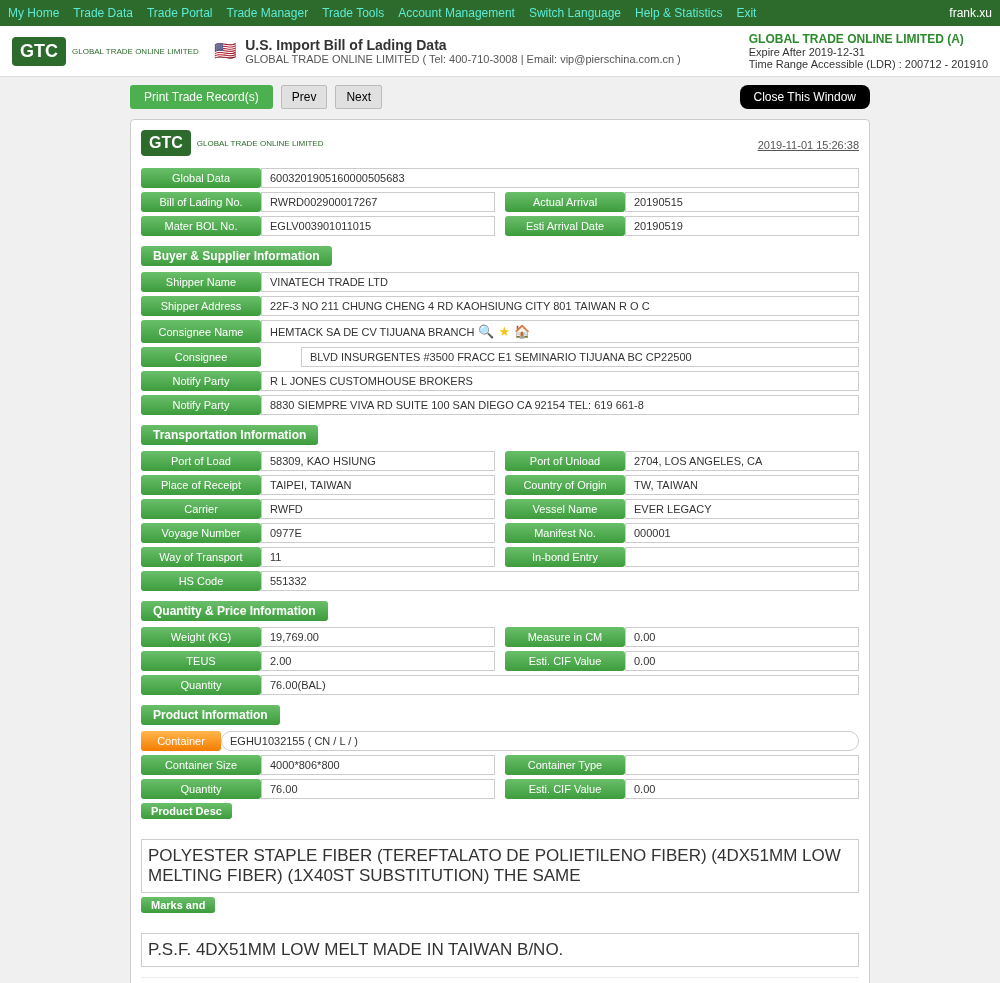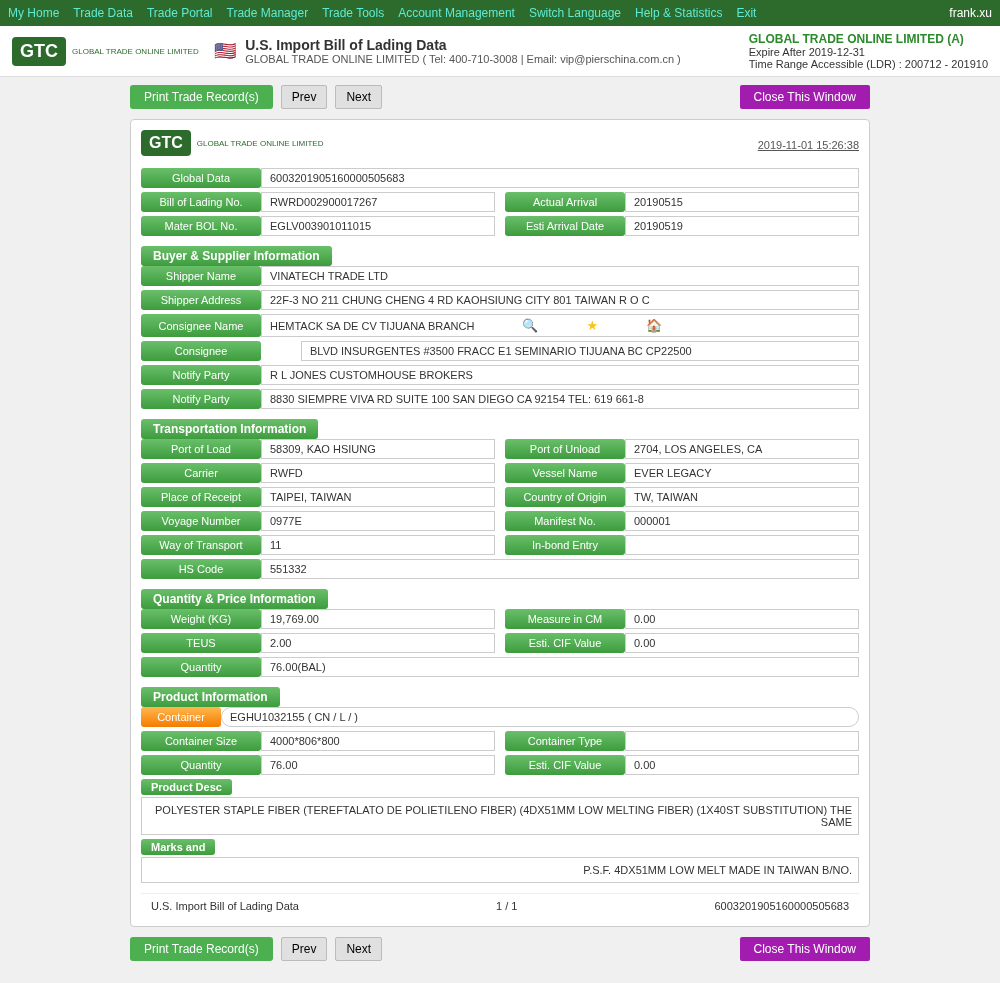--- a/index.html
+++ b/index.html
@@ -23,46 +23,46 @@
     .header-right .expire { font-size: 11px; color: #333; }
     .header-right .range { font-size: 11px; color: #333; }
 
     
     .main-content { width: 740px; margin: 0 auto; padding: 8px 0; }
 
     
     .action-bar { display: flex; align-items: center; margin-bottom: 10px; }
     .btn-green { background: #4CAF50; color: #fff; border: none; padding: 5px 14px; border-radius: 3px; cursor: pointer; font-size: 12px; }
     .btn-nav { background: #e0e0e0; border: 1px solid #bbb; padding: 4px 10px; cursor: pointer; font-size: 12px; border-radius: 2px; margin-left: 8px; }
-    .btn-red { background: #a21caf; color: #fff; border: none; padding: 5px 14px; border-radius: 2px; cursor: pointer; font-size: 12px; margin-left: auto; }
+    .btn-red { background: #000000; color: #fff; border: none; padding: 5px 14px; border-radius: 8px; cursor: pointer; font-size: 12px; margin-left: auto; }
 
     
     .card { background: #fff; border: 1px solid #ccc; border-radius: 4px; margin-bottom: 10px; padding: 10px; }
     .card-logo { display: flex; align-items: center; margin-bottom: 4px; }
     .card-logo-green { background: #2d6b2d; color: #fff; font-weight: bold; padding: 4px 8px; border-radius: 4px; font-size: 16px; margin-right: 6px; }
     .card-logo-text { font-size: 8px; color: #2d6b2d; }
 
     
     .field-row { display: flex; align-items: stretch; margin-bottom: 4px; }
     .field-label { background: linear-gradient(to bottom, #6abf6a, #3d9c3d); color: #fff; border-radius: 3px; padding: 3px 8px; font-size: 11px; min-width: 120px; display: flex; align-items: center; justify-content: center; text-align: center; }
     .field-value { border: 1px solid #ccc; padding: 3px 8px; font-size: 11px; flex: 1; background: #fff; display: flex; align-items: center; }
     .field-gap { width: 10px; }
     .field-icon { margin-left: 4px; cursor: pointer; font-size: 13px; }
 
     
-    .section-title { background: linear-gradient(to bottom, #6abf6a, #3d9c3d); color: #fff; border-radius: 3px; padding: 3px 12px; font-size: 12px; font-weight: bold; display: inline-block; }
+    .section-title { background: linear-gradient(to bottom, #6abf6a, #3d9c3d); color: #fff; border-radius: 3px; padding: 3px 12px; font-size: 12px; font-weight: bold; display: inline-block; margin-bottom: 6px; }
 
     
     .label-orange { background: linear-gradient(to bottom, #ffb74d, #f57c00); color: #fff; border-radius: 3px; padding: 3px 8px; font-size: 11px; min-width: 80px; display: flex; align-items: center; justify-content: center; }
 
     
     .pagination-row { display: flex; align-items: center; justify-content: space-between; padding: 4px 10px; font-size: 11px; }
 
     
-    .marks-content { border: 1px solid #ccc; padding: 6px; font-size: 11px; margin-top: 2px; text-align: right; }
+    .marks-content { border: 1px solid #ccc; padding: 6px; font-size: 17px; margin-top: 14px; }
   </style>
 </head>
 <body>
 
 <div class="top-nav">
   <a>My Home</a>
   <a>Trade Data</a>
   <a>Trade Portal</a>
   <a>Trade Manager</a>
   <a>Trade Tools</a>
@@ -138,21 +138,21 @@
         <div class="field-value" style="flex:3;">VINATECH TRADE LTD</div>
       </div>
       
       <div class="field-row">
         <div class="field-label">Shipper Address</div>
         <div class="field-value" style="flex:3;">22F-3 NO 211 CHUNG CHENG 4 RD KAOHSIUNG CITY 801 TAIWAN R O C</div>
       </div>
       
       <div class="field-row">
         <div class="field-label">Consignee Name</div>
-        <div class="field-value" style="flex:3;gap:44px;">
+        <div class="field-value" style="flex:3;">
           <span>HEMTACK SA DE CV TIJUANA BRANCH</span>
           <span class="field-icon">🔍</span>
           <span class="field-icon" style="color:#f5c518;">★</span>
           <span class="field-icon">🏠</span>
         </div>
       </div>
       
       <div class="field-row">
         <div class="field-label">Consignee</div>
         <div class="field-value" style="flex:3;margin-left:40px;">BLVD INSURGENTES #3500 FRACC E1 SEMINARIO TIJUANA BC CP22500</div>
@@ -174,33 +174,33 @@
       
       <div class="field-row">
         <div class="field-label">Port of Load</div>
         <div class="field-value">58309, KAO HSIUNG</div>
         <div class="field-gap"></div>
         <div class="field-label">Port of Unload</div>
         <div class="field-value">2704, LOS ANGELES, CA</div>
       </div>
       
       <div class="field-row">
+        <div class="field-label">Place of Receipt</div>
+        <div class="field-value">TAIPEI, TAIWAN</div>
+        <div class="field-gap"></div>
+        <div class="field-label">Country of Origin</div>
+        <div class="field-value">TW, TAIWAN</div>
+      </div>
+      
+      <div class="field-row">
         <div class="field-label">Carrier</div>
         <div class="field-value">RWFD</div>
         <div class="field-gap"></div>
         <div class="field-label">Vessel Name</div>
         <div class="field-value">EVER LEGACY</div>
-      </div>
-      
-      <div class="field-row">
-        <div class="field-label">Place of Receipt</div>
-        <div class="field-value">TAIPEI, TAIWAN</div>
-        <div class="field-gap"></div>
-        <div class="field-label">Country of Origin</div>
-        <div class="field-value">TW, TAIWAN</div>
       </div>
       
       <div class="field-row">
         <div class="field-label">Voyage Number</div>
         <div class="field-value">0977E</div>
         <div class="field-gap"></div>
         <div class="field-label">Manifest No.</div>
         <div class="field-value">000001</div>
       </div>
       

